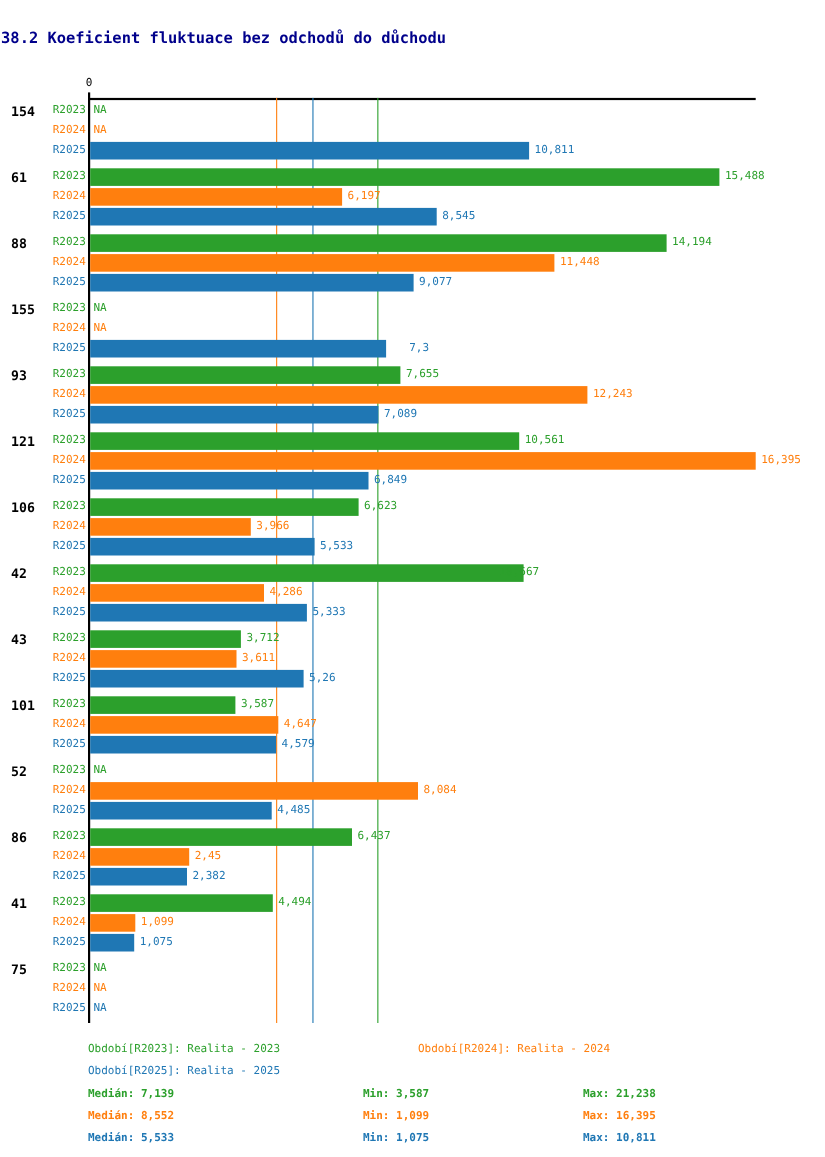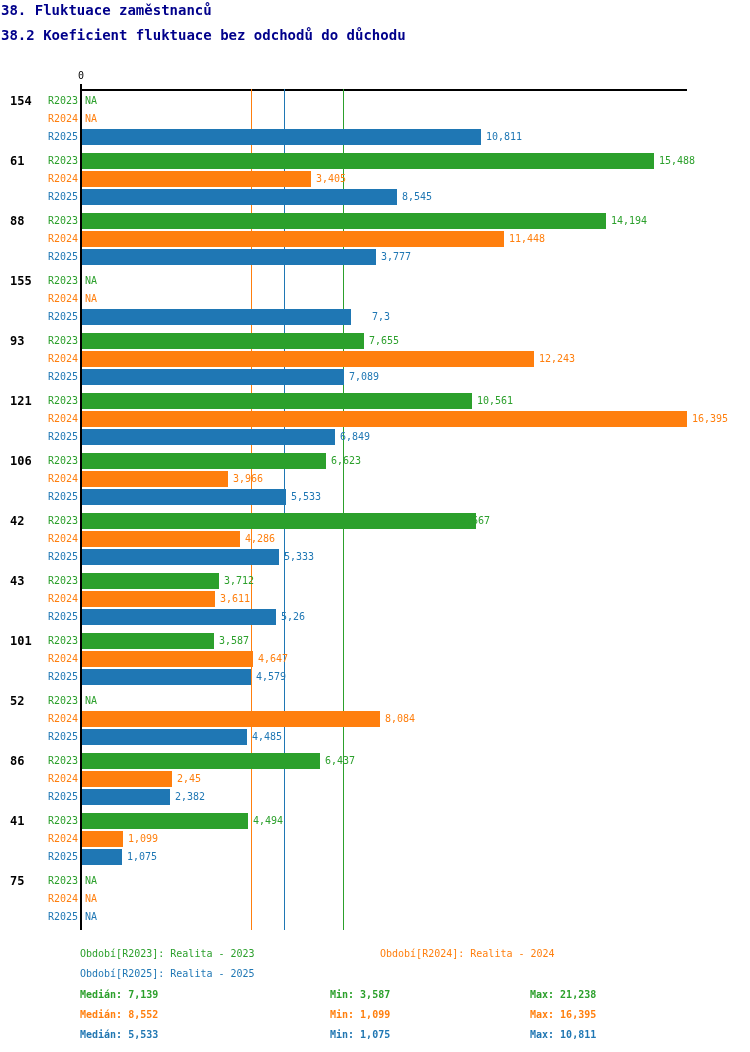--- a/index.html
+++ b/index.html
@@ -27,21 +27,20 @@
   .value-label { position:absolute; top:0; font-size:10px; line-height:18px; white-space:pre; }
   .na-label { position:absolute; left:85px; top:0; font-size:10px; line-height:18px; }
 
   .legend-item { position:absolute; font-size:10px; white-space:pre; }
   .stat-cell { position:absolute; font-size:10px; white-space:pre;font-weight:bold; }
 </style>
 </head>
 <body>
 
 <div class="screen">
-  <div id="title1" class="title-line" style="color: rgb(0, 0, 139);">38. Fluktuace zaměstnanců</div>
   <div id="title2" class="title-line" style="color: rgb(0, 0, 139);">38.2 Koeficient fluktuace bez odchodů do důchodu</div>
 
   <div id="zero-label">0</div>
   <div id="axis-top-line"></div>
   <div id="zero-axis-line"></div>
 
   <div id="median-lines">
       <div class="median-line" style="left: 343px; background: rgb(44, 160, 44);"></div>
       <div class="median-line" style="left: 251px; background: rgb(255, 127, 14);"></div>
       <div class="median-line" style="left: 284px; background: rgb(31, 119, 180);"></div>
@@ -66,21 +65,21 @@
       <div class="group">
         <div class="bar-row">
           <span class="id-label">61</span>
           <span class="series-label" style="color: rgb(44, 160, 44);">R2023</span>
           <div class="bar" style="width: 572px; background: rgb(44, 160, 44);"></div>
           <span class="value-label" style="left: 659px; color: rgb(44, 160, 44);">15,488</span>
         </div>
         <div class="bar-row">
           <span class="series-label" style="color: rgb(255, 127, 14);">R2024</span>
           <div class="bar" style="width: 229px; background: rgb(255, 127, 14);"></div>
-          <span class="value-label" style="left: 316px; color: rgb(255, 127, 14);">3,405</span>
+          <span class="value-label" style="left: 316px; color: rgb(255, 127, 14);">6,197</span>
         </div>
         <div class="bar-row">
           <span class="series-label" style="color: rgb(31, 119, 180);">R2025</span>
           <div class="bar" style="width: 315px; background: rgb(31, 119, 180);"></div>
           <span class="value-label" style="left: 402px; color: rgb(31, 119, 180);">8,545</span>
         </div>
       </div>
       <div class="group">
         <div class="bar-row">
           <span class="id-label">88</span>
@@ -89,21 +88,21 @@
           <span class="value-label" style="left: 611px; color: rgb(44, 160, 44);">14,194</span>
         </div>
         <div class="bar-row">
           <span class="series-label" style="color: rgb(255, 127, 14);">R2024</span>
           <div class="bar" style="width: 422px; background: rgb(255, 127, 14);"></div>
           <span class="value-label" style="left: 509px; color: rgb(255, 127, 14);">11,448</span>
         </div>
         <div class="bar-row">
           <span class="series-label" style="color: rgb(31, 119, 180);">R2025</span>
           <div class="bar" style="width: 294px; background: rgb(31, 119, 180);"></div>
-          <span class="value-label" style="left: 381px; color: rgb(31, 119, 180);">3,777</span>
+          <span class="value-label" style="left: 381px; color: rgb(31, 119, 180);">9,077</span>
         </div>
       </div>
       <div class="group">
         <div class="bar-row">
           <span class="id-label">155</span>
           <span class="series-label" style="color: rgb(44, 160, 44);">R2023</span>
           <span class="na-label" style="color: rgb(44, 160, 44);">NA</span>
         </div>
         <div class="bar-row">
           <span class="series-label" style="color: rgb(255, 127, 14);">R2024</span>

